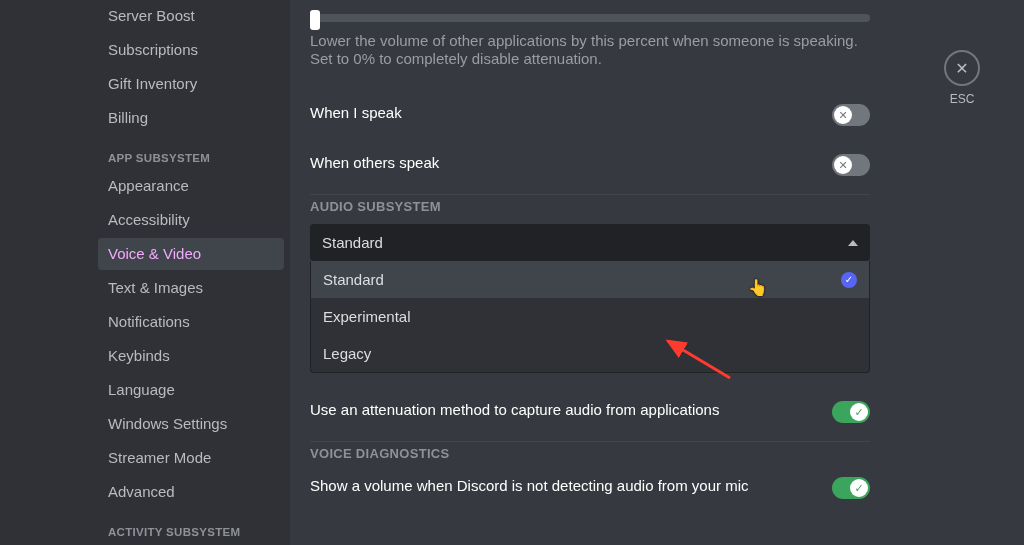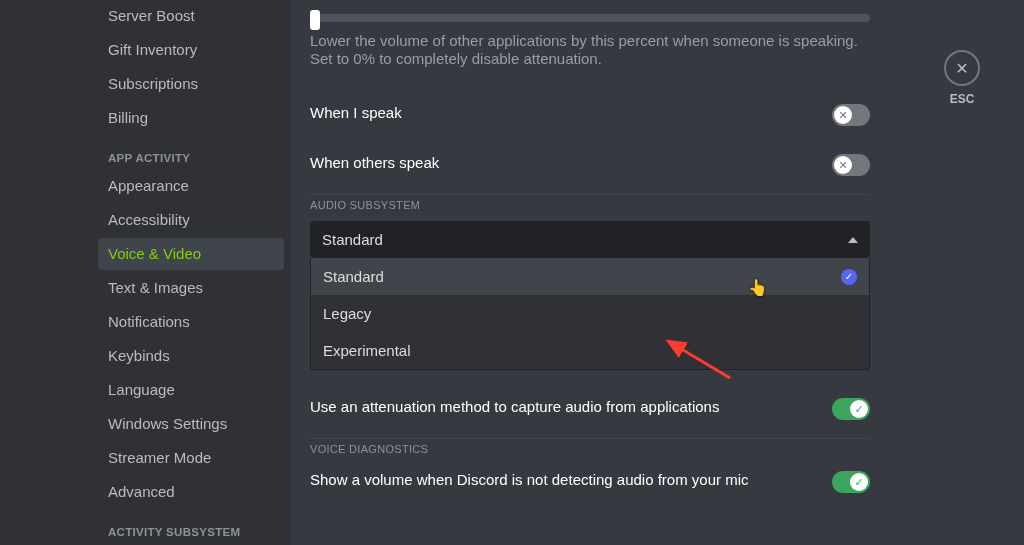--- a/index.html
+++ b/index.html
@@ -11,21 +11,21 @@
   .sidebar-inner { padding-top: 0; }
   .sidebar-item {
     padding: 6px 10px;
     color: #b9bbbe;
     font-size: 15px;
     border-radius: 4px;
     cursor: pointer;
     margin-bottom: 2px;
     line-height: 20px;
   }
-  .sidebar-item.active { background: #40444b; color: #84cc16; }
+  .sidebar-item.active { background: #40444b; color: #f0abfc; }
   .sidebar-header {
     padding: 16px 10px 6px 10px;
     color: #8e9297;
     font-size: 11.5px;
     font-weight: 700;
     letter-spacing: 0.3px;
   }
 
   
   .main { flex: 1; position: relative; background: #36393f; padding: 0 20px 0 20px; overflow: hidden; }
@@ -54,22 +54,22 @@
     align-items: flex-start;
     justify-content: space-between;
     padding: 14px 0;
   }
   .row-label { color: #fff; font-size: 15px; font-weight: 500; }
 
   .divider { height: 1px; background: #40444b; margin: 4px 0; }
 
   .section-header {
     color: #8e9297;
-    font-size: 11px;
-    font-weight: 400;
+    font-size: 13px;
+    font-weight: 700;
     letter-spacing: 0.3px;
     margin: 3px 0 10px 0;
   }
 
   
   .toggle {
     width: 38px; height: 22px; border-radius: 11px;
     position: relative; cursor: pointer;
   }
   .toggle.off { background: #72767d; }
@@ -124,39 +124,39 @@
     color: #fff; font-size: 10px;
   }
 
   
   .close-wrap { position: absolute; top: 50px; right: 44px; text-align: center; }
   .close-btn {
     width: 36px; height: 36px; border-radius: 50%;
     border: 2px solid #72767d; display: flex; align-items: center; justify-content: center;
     color: #b9bbbe; cursor: pointer; margin: 0 auto 6px auto; font-size: 16px;
   }
-  .close-label { color: #b9bbbe; font-size: 12px; font-weight: 700; text-align: center; }
+  .close-label { color: #b9bbbe; font-size: 12px; font-weight: 400; text-align: center; }
 
   
   .cursor { position: absolute; top: 278px; left: 458px; font-size: 16px; color: #fff; pointer-events: none; z-index: 50; filter: drop-shadow(0 0 1px #000); }
   .arrow-annot { position: absolute; top: 333px; left: 370px; pointer-events: none; z-index: 40; }
 </style>
 </head>
 <body>
 
 <div class="app">
 
   <div class="sidebar-outer">
     <div class="sidebar-inner">
       <div class="sidebar-item">Server Boost</div>
+      <div class="sidebar-item">Subscriptions</div>
       <div class="sidebar-item">Gift Inventory</div>
-      <div class="sidebar-item">Subscriptions</div>
       <div class="sidebar-item">Billing</div>
 
-      <div class="sidebar-header">APP ACTIVITY</div>
+      <div class="sidebar-header">APP SUBSYSTEM</div>
       <div class="sidebar-item">Appearance</div>
       <div class="sidebar-item">Accessibility</div>
       <div class="sidebar-item active">Voice &amp; Video</div>
       <div class="sidebar-item">Text &amp; Images</div>
       <div class="sidebar-item">Notifications</div>
       <div class="sidebar-item">Keybinds</div>
       <div class="sidebar-item">Language</div>
       <div class="sidebar-item">Windows Settings</div>
       <div class="sidebar-item">Streamer Mode</div>
       <div class="sidebar-item">Advanced</div>
@@ -204,24 +204,24 @@
       <div class="dropdown">
         <span>Standard</span>
         <span class="chevron-up"></span>
       </div>
       <div class="dropdown-menu">
         <div class="dropdown-option highlight">
           <span>Standard</span>
           <span class="check-badge">✓</span>
         </div>
         <div class="dropdown-option">
+          <span>Experimental</span>
+        </div>
+        <div class="dropdown-option">
           <span>Legacy</span>
-        </div>
-        <div class="dropdown-option">
-          <span>Experimental</span>
         </div>
       </div>
 
       <div class="row" style="margin-top:14px;">
         <div class="row-label">Use an attenuation method to capture audio from applications</div>
         <div class="toggle on">
           <div class="toggle-knob">✓</div>
         </div>
       </div>
 

